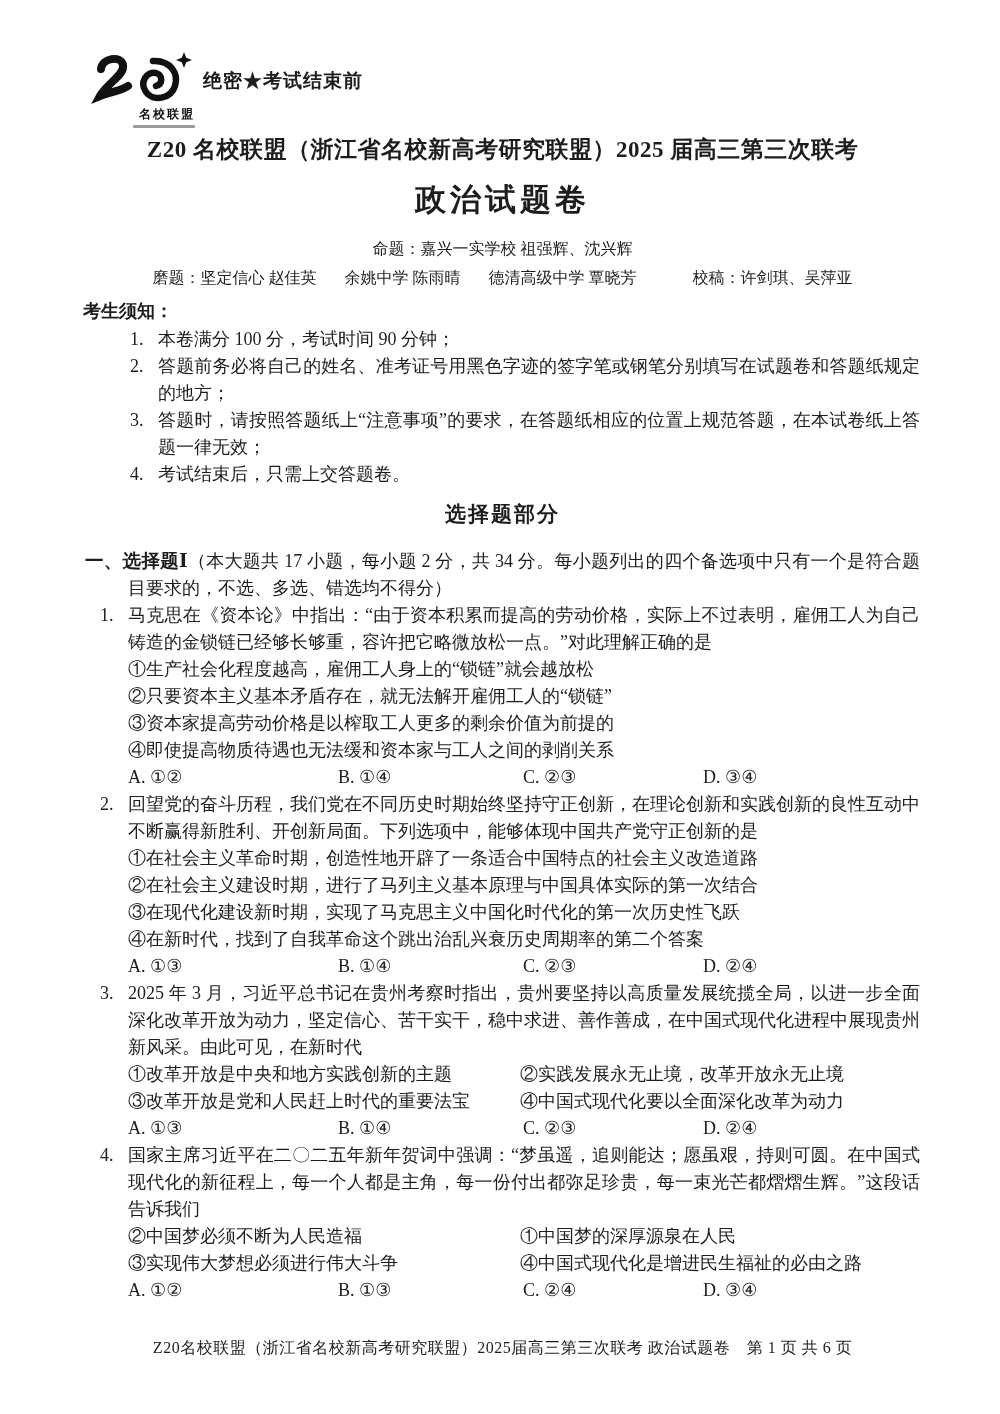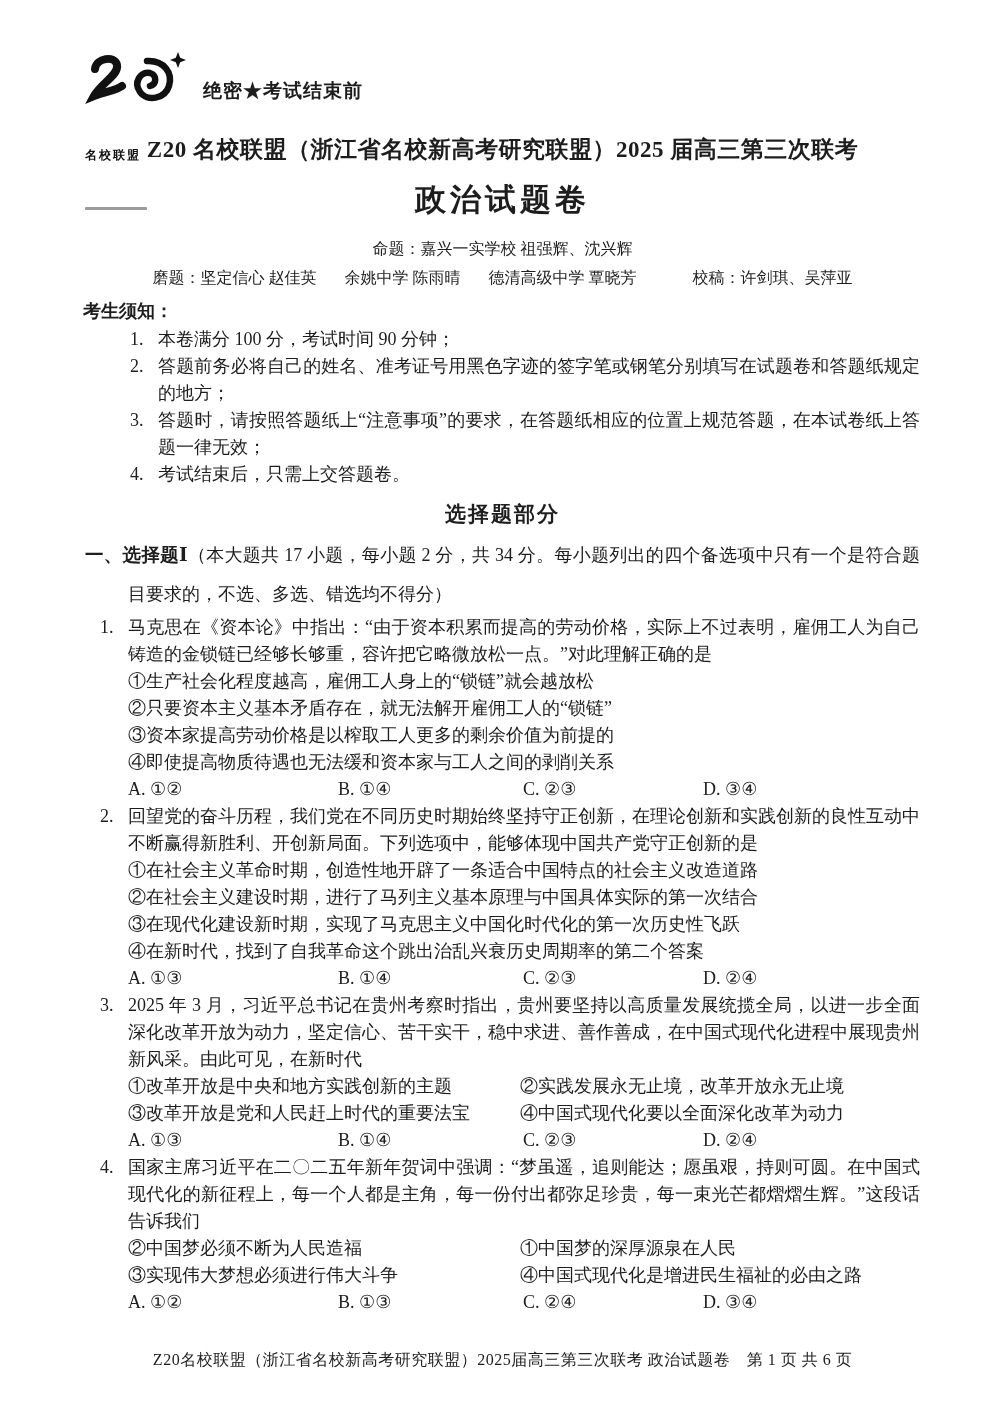--- a/index.html
+++ b/index.html
@@ -10,41 +10,41 @@
     box-sizing:border-box;
     padding:52px 80px 0 85px;
     background:#ffffff;
     color:#1d1d1d;
     font-family:"Liberation Serif","DejaVu Serif",serif;
     font-size:18px;
     overflow:hidden;
   }
   
   .header-row{display:flex;align-items:flex-start;height:80px;}
-  .logo{display:flex;flex-direction:column;align-items:flex-start;width:110px;gap:41px;}
+  .logo{display:flex;flex-direction:column;align-items:flex-end;width:110px;}
   .logo-caption{font-family:"Liberation Sans","DejaVu Sans",sans-serif;font-weight:bold;font-size:12px;letter-spacing:2px;color:#111;margin-top:-4px;}
   .logo-fineprint{width:62px;height:3px;background:#9a9a9a;margin-top:2px;border-radius:1px;}
-  .secrecy{font-size:19px;font-weight:600;margin-left:8px;margin-top:26px;letter-spacing:1px;}
+  .secrecy{font-size:19px;font-weight:600;margin-left:8px;margin-top:16px;letter-spacing:1px;}
   
   .main-title{text-align:center;font-size:23px;font-weight:bold;letter-spacing:.5px;margin-top:2px;}
   .paper-title{text-align:center;font-size:31px;font-weight:bold;letter-spacing:4px;margin-top:14px;}
   .proposer{text-align:center;font-size:16px;margin-top:18px;}
   .polish-row{display:flex;justify-content:center;font-size:16px;margin-top:8px;}
   .polish-row .seg{white-space:nowrap;}
   .polish-row .seg+.seg{margin-left:28px;}
   .polish-row .seg.proof{margin-left:56px;}
   
   .notice-title{font-size:18px;font-weight:bold;margin-top:10px;margin-left:-2px;}
   .notice-list{margin-top:3px;}
   .notice-item{display:flex;line-height:27px;}
   .notice-item .num{width:28px;margin-left:45px;flex:none;}
   .notice-item .txt{width:762px;text-align:justify;}
   
   .section-title{text-align:center;font-size:21px;font-weight:bold;margin-top:12px;letter-spacing:2px;}
-  .section-intro{margin-top:8px;line-height:39px;padding-left:43px;text-indent:-43px;text-align:justify;}
+  .section-intro{margin-top:20px;line-height:27px;padding-left:43px;text-indent:-43px;text-align:justify;}
   .section-intro b{font-size:18.5px;}
   
   .question{display:flex;line-height:27px;}
   .q-num{width:28px;margin-left:15px;flex:none;}
   .q-body{width:792px;}
   .q-stem{text-align:justify;}
   .statements .st{text-align:justify;}
   .statements.two-col{display:grid;grid-template-columns:392px auto;}
   .choices{display:grid;grid-template-columns:210px 185px 180px auto;}
   .choices span{white-space:nowrap;}

